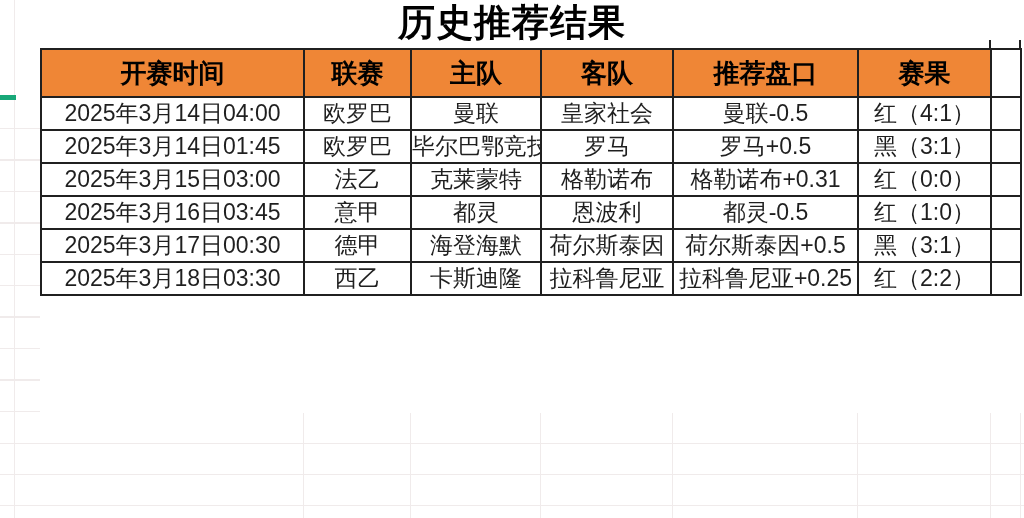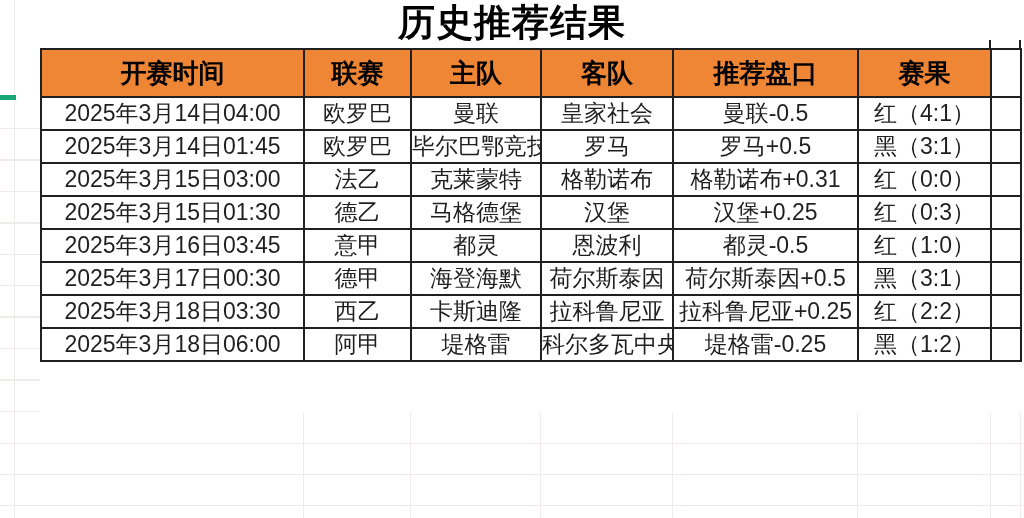--- a/index.html
+++ b/index.html
@@ -139,29 +139,20 @@
         <tr>
           <td>2025年3月15日03:00</td>
           <td>法乙</td>
           <td>克莱蒙特</td>
           <td>格勒诺布</td>
           <td>格勒诺布+0.31</td>
           <td class="result-red">红（0:0）</td>
           <td></td>
         </tr>
         <tr>
-          <td>2025年3月15日01:30</td>
-          <td>德乙</td>
-          <td>马格德堡</td>
-          <td>汉堡</td>
-          <td>汉堡+0.25</td>
-          <td class="result-red">红（0:3）</td>
-          <td></td>
-        </tr>
-        <tr>
           <td>2025年3月16日03:45</td>
           <td>意甲</td>
           <td>都灵</td>
           <td>恩波利</td>
           <td>都灵-0.5</td>
           <td class="result-red">红（1:0）</td>
           <td></td>
         </tr>
         <tr>
           <td>2025年3月17日00:30</td>
@@ -174,25 +165,16 @@
         </tr>
         <tr>
           <td>2025年3月18日03:30</td>
           <td>西乙</td>
           <td>卡斯迪隆</td>
           <td>拉科鲁尼亚</td>
           <td>拉科鲁尼亚+0.25</td>
           <td class="result-red">红（2:2）</td>
           <td></td>
         </tr>
-        <tr>
-          <td>2025年3月18日06:00</td>
-          <td>阿甲</td>
-          <td>堤格雷</td>
-          <td>科尔多瓦中央</td>
-          <td>堤格雷-0.25</td>
-          <td class="result-black">黑（1:2）</td>
-          <td></td>
-        </tr>
       </tbody>
   </table>
 
 </div>
 
 </body></html>

